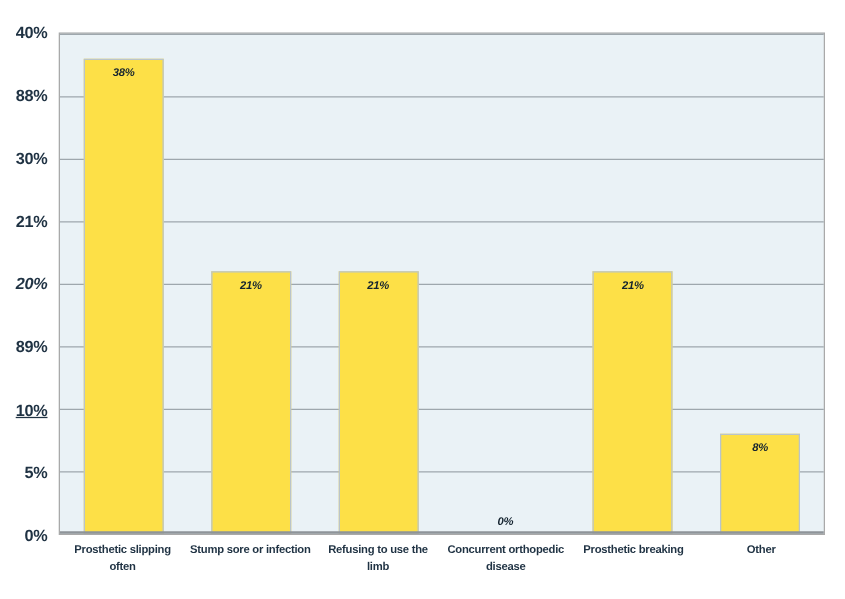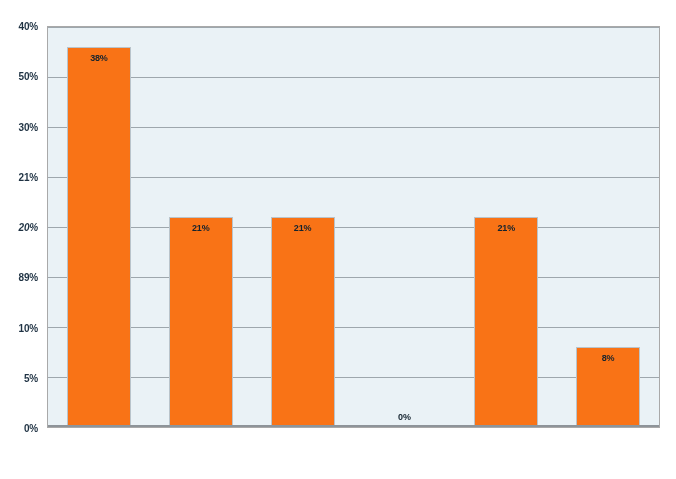--- a/index.html
+++ b/index.html
@@ -26,21 +26,21 @@
     position: absolute;
     left: 0;
     top: 26px;
     width: 43px;
     height: 402px;
   }
   .y-tick {
     position: absolute;
     right: 5px;
     transform: translateY(-50%);
-    font-size: 10px;
+    font-size: 13px;
     font-weight: bold;
     color: #1f3243;
     letter-spacing: -0.2px;
     white-space: nowrap;
   }
 
   
   .plot-area {
     position: absolute;
     left: 47px;
@@ -80,24 +80,25 @@
   .bar-slot {
     flex: 1 1 0;
     height: 100%;
     position: relative;
     display: flex;
     align-items: flex-end;
     justify-content: center;
   }
   .bar {
     width: 63%;
-    background: #f97316;
+    background: #fde047;
     border: 1px solid #b9c4cb;
     box-sizing: border-box;
     position: relative;
+    font-style: italic;
   }
   .bar.zero {
     border: none;
     background: transparent;
   }
   .bar-value {
     position: absolute;
     left: 0;
     right: 0;
     top: 5px;
@@ -132,26 +133,26 @@
   }
 </style>
 </head>
 <body>
 
 <div id="chart-root">
 
   <div class="y-axis">
       <div class="y-tick" style="top: 100%;">0%</div>
       <div class="y-tick" style="top: 87.5%;">5%</div>
-      <div class="y-tick" style="top: 75%;">10%</div>
+      <div class="y-tick" style="top: 75%; text-decoration: underline;">10%</div>
       <div class="y-tick" style="top: 62.5%;">89%</div>
       <div class="y-tick" style="top: 50%; font-style: italic;">20%</div>
       <div class="y-tick" style="top: 37.5%;">21%</div>
       <div class="y-tick" style="top: 25%; text-align: right;">30%</div>
-      <div class="y-tick" style="top: 12.5%;">50%</div>
+      <div class="y-tick" style="top: 12.5%;">88%</div>
       <div class="y-tick" style="top: 0%;">40%</div>
     </div>
 
   <div class="plot-area">
     <div class="gridlines-layer">
         <div class="gridline" style="top: 87.5%;"></div>
         <div class="gridline" style="top: 75%;"></div>
         <div class="gridline" style="top: 62.5%;"></div>
         <div class="gridline" style="top: 50%;"></div>
         <div class="gridline" style="top: 37.5%;"></div>
@@ -187,14 +188,22 @@
         </div>
         <div class="bar-slot">
           <div class="bar" title="Other: 8%" style="height: 20%;">
             <div class="bar-value">8%</div>
           </div>
         </div>
       </div>
     <div class="axis-baseline"></div>
   </div>
 
+  <div class="x-axis">
+      <div class="x-label">Prosthetic slipping often</div>
+      <div class="x-label">Stump sore or infection</div>
+      <div class="x-label">Refusing to use the limb</div>
+      <div class="x-label">Concurrent orthopedic disease</div>
+      <div class="x-label">Prosthetic breaking</div>
+      <div class="x-label">Other</div>
+    </div>
 
 </div>
 
 </body></html>

